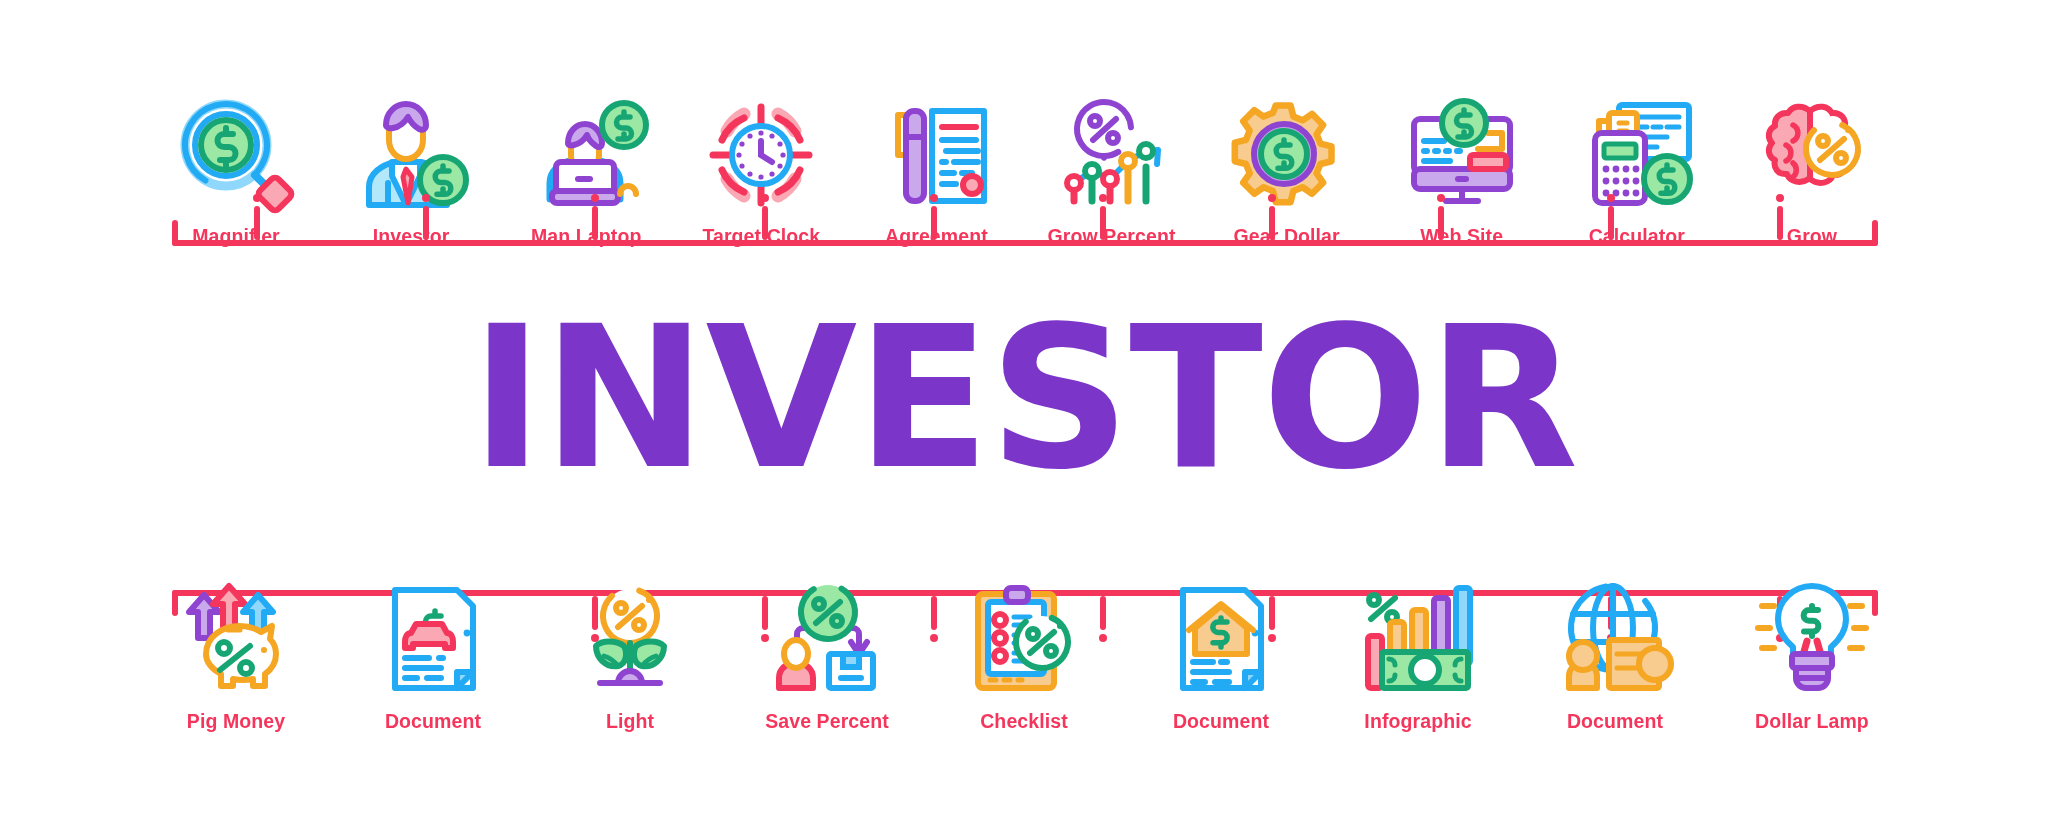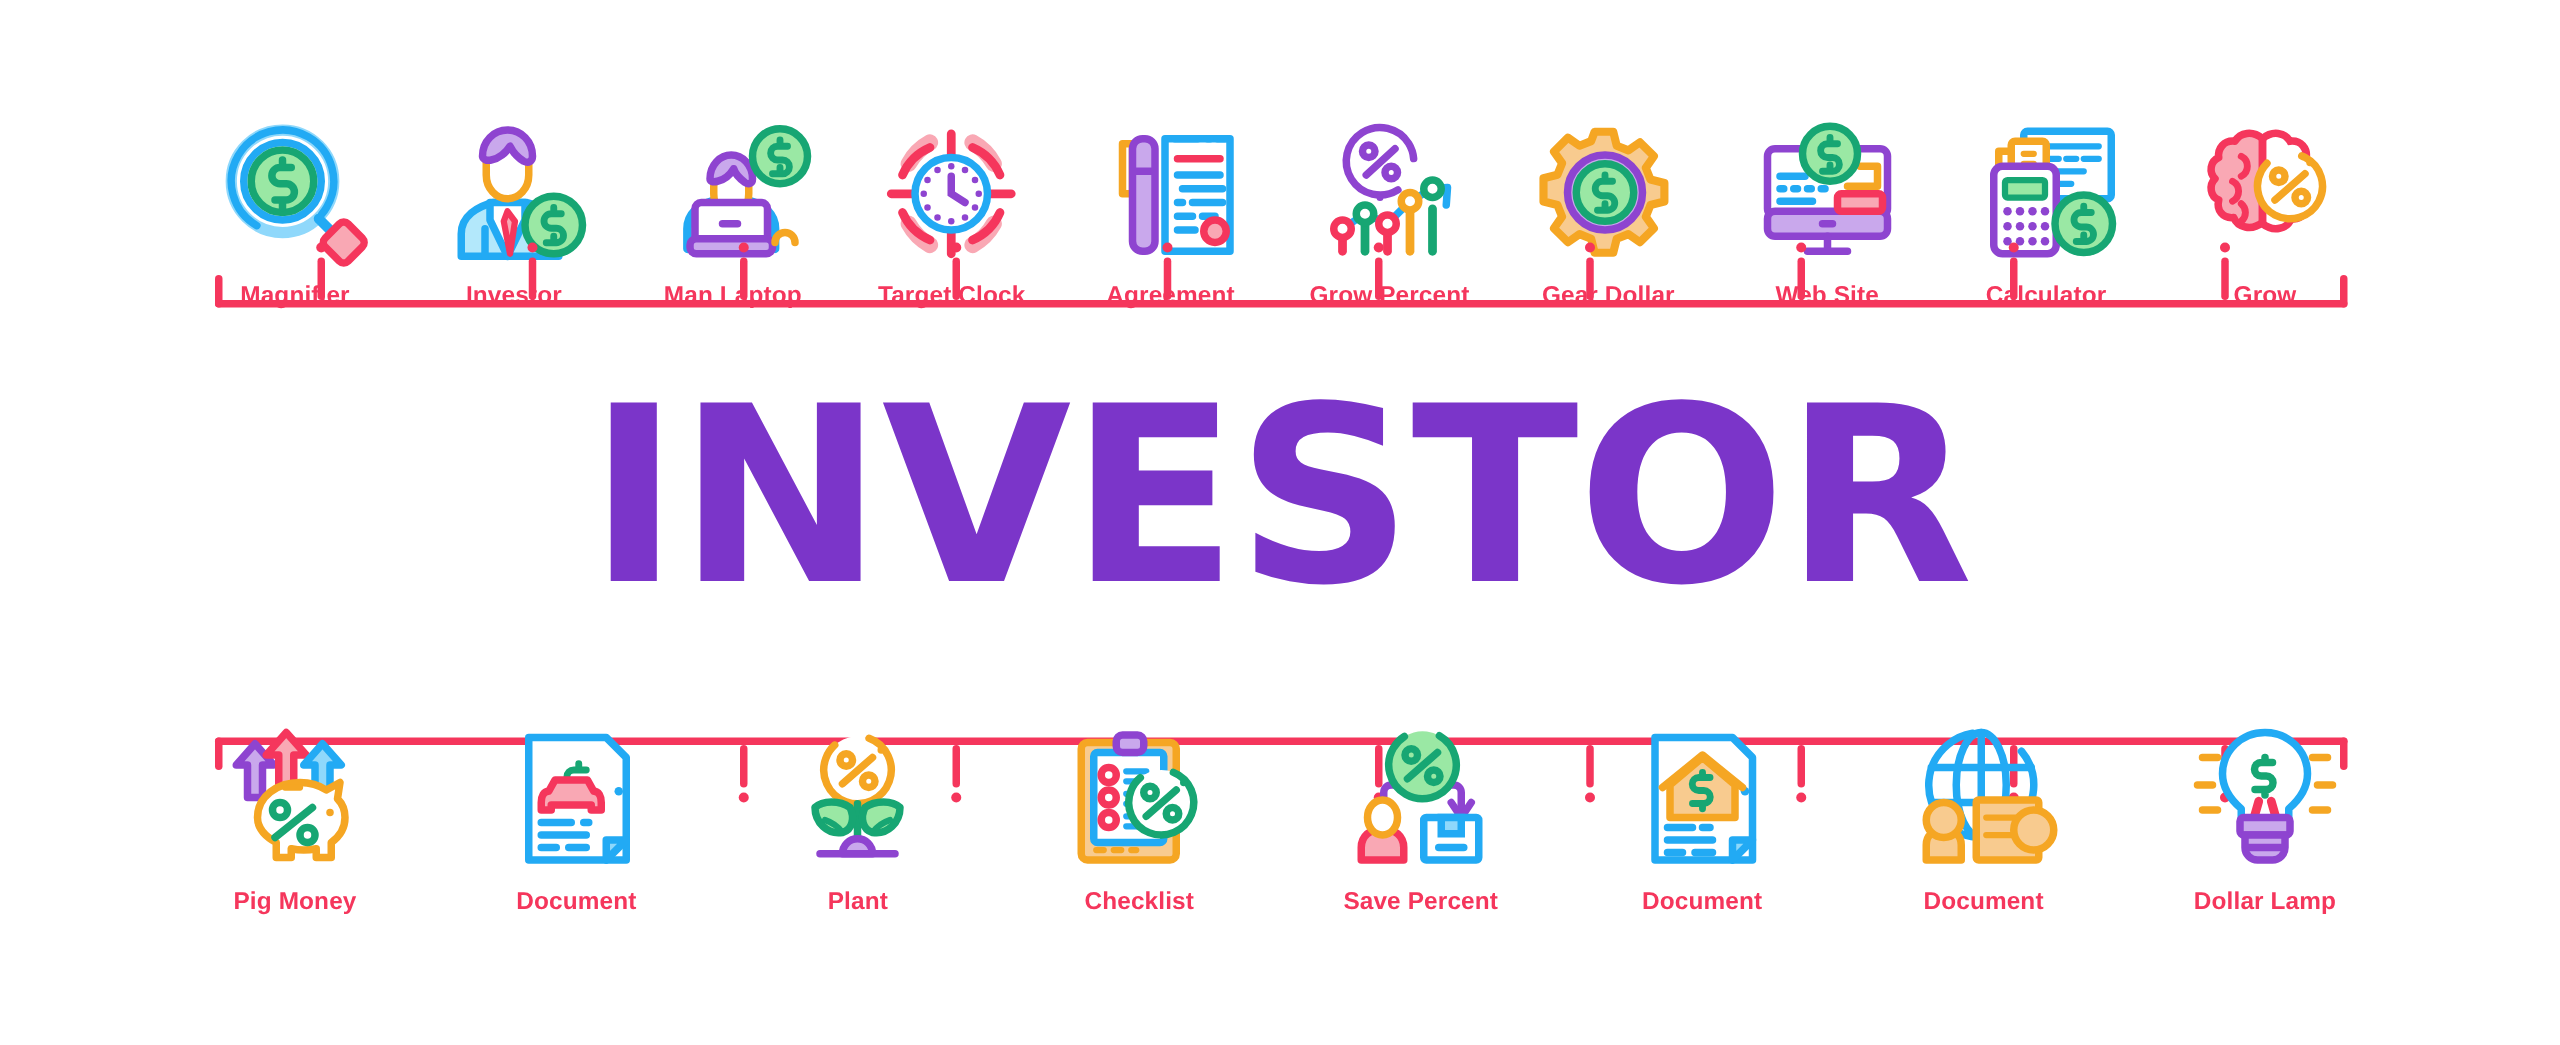--- a/index.html
+++ b/index.html
@@ -380,21 +380,43 @@
             <path d="M72 26L48 47"></path>
           </g>
           <path d="M60 63v34" stroke="#17a673" stroke-width="6" stroke-linecap="round"></path>
           <path d="M54 66c-8-6-22-6-28 0 0 12 10 22 22 20 8-2 10-12 6-20z" fill="#9ae8a4" stroke="#17a673" stroke-width="6" stroke-linejoin="round"></path>
           <path d="M66 66c8-6 22-6 28 0 0 12-10 22-22 20-8-2-10-12-6-20z" fill="#9ae8a4" stroke="#17a673" stroke-width="6" stroke-linejoin="round"></path>
           <path d="M34 76c6 2 11 6 14 10M86 76c-6 2-11 6-14 10" fill="none" stroke="#17a673" stroke-width="5" stroke-linecap="round"></path>
           <path d="M48 103a12 12 0 0124 0z" fill="#c9a8ec" stroke="#8e44d0" stroke-width="6" stroke-linejoin="round"></path>
           <path d="M30 103h60" stroke="#8e44d0" stroke-width="6" stroke-linecap="round"></path>
         </svg>
       </div>
-      <div class="label">Plant</div>
+      <div class="label">Light</div>
+    </div>
+
+    <div class="cell">
+      <div class="icon-box">
+        <svg width="120" height="118" viewBox="0 0 120 118">
+          <path d="M30 66V54a6 6 0 016-6h10" fill="none" stroke="#8e44d0" stroke-width="6" stroke-linecap="round" stroke-linejoin="round"></path>
+          <path d="M76 48h10a6 6 0 016 6v16" fill="none" stroke="#8e44d0" stroke-width="6" stroke-linecap="round" stroke-linejoin="round"></path>
+          <path d="M84 62l8 12 8-12" fill="none" stroke="#8e44d0" stroke-width="6" stroke-linecap="round" stroke-linejoin="round"></path>
+          <circle cx="61" cy="32" r="27" fill="#9ae8a4" stroke="#17a673" stroke-width="6" stroke-dasharray="140 30" stroke-linecap="round" transform="rotate(-60 61 32)"></circle>
+          <g fill="none" stroke="#17a673" stroke-width="6" stroke-linecap="round">
+            <circle cx="52" cy="24" r="5"></circle>
+              <circle cx="70" cy="41" r="5"></circle>
+            <path d="M73 22L49 43"></path>
+          </g>
+          <path d="M12 108V98c0-9 7-15 17-15s17 6 17 15v10z" fill="#f9a8b4" stroke="#f5365c" stroke-width="6" stroke-linejoin="round"></path>
+          <ellipse cx="29" cy="74" rx="12" ry="14" fill="#fff" stroke="#f5a623" stroke-width="6"></ellipse>
+          <rect x="62" y="74" width="44" height="34" rx="2" fill="#fff" stroke="#22aaf4" stroke-width="6"></rect>
+          <rect x="76" y="74" width="16" height="13" fill="#8fd8fb" stroke="#22aaf4" stroke-width="6"></rect>
+          <path d="M74 98h20" stroke="#22aaf4" stroke-width="6" stroke-linecap="round"></path>
+        </svg>
+      </div>
+      <div class="label">Save Percent</div>
     </div>
 
     <div class="cell">
       <div class="icon-box">
         <svg width="120" height="118" viewBox="0 0 120 118">
           <rect x="14" y="14" width="76" height="94" rx="5" fill="#f8cb8f" stroke="#f5a623" stroke-width="6"></rect>
           <path d="M26 100h6M40 100h6M54 100h4" stroke="#f5a623" stroke-width="5" stroke-linecap="round"></path>
           <rect x="24" y="22" width="56" height="72" rx="3" fill="#fff" stroke="#22aaf4" stroke-width="6"></rect>
           <rect x="42" y="8" width="22" height="14" rx="5" fill="#c9a8ec" stroke="#8e44d0" stroke-width="6"></rect>
           <g fill="none" stroke="#f5365c" stroke-width="6">
@@ -413,56 +435,56 @@
             <path d="M90 52L66 73"></path>
           </g>
         </svg>
       </div>
       <div class="label">Checklist</div>
     </div>
 
     <div class="cell">
       <div class="icon-box">
         <svg width="120" height="118" viewBox="0 0 120 118">
-          <path d="M30 66V54a6 6 0 016-6h10" fill="none" stroke="#8e44d0" stroke-width="6" stroke-linecap="round" stroke-linejoin="round"></path>
-          <path d="M76 48h10a6 6 0 016 6v16" fill="none" stroke="#8e44d0" stroke-width="6" stroke-linecap="round" stroke-linejoin="round"></path>
-          <path d="M84 62l8 12 8-12" fill="none" stroke="#8e44d0" stroke-width="6" stroke-linecap="round" stroke-linejoin="round"></path>
-          <circle cx="61" cy="32" r="27" fill="#9ae8a4" stroke="#17a673" stroke-width="6" stroke-dasharray="140 30" stroke-linecap="round" transform="rotate(-60 61 32)"></circle>
-          <g fill="none" stroke="#17a673" stroke-width="6" stroke-linecap="round">
-            <circle cx="52" cy="24" r="5"></circle>
-              <circle cx="70" cy="41" r="5"></circle>
-            <path d="M73 22L49 43"></path>
-          </g>
-          <path d="M12 108V98c0-9 7-15 17-15s17 6 17 15v10z" fill="#f9a8b4" stroke="#f5365c" stroke-width="6" stroke-linejoin="round"></path>
-          <ellipse cx="29" cy="74" rx="12" ry="14" fill="#fff" stroke="#f5a623" stroke-width="6"></ellipse>
-          <rect x="62" y="74" width="44" height="34" rx="2" fill="#fff" stroke="#22aaf4" stroke-width="6"></rect>
-          <rect x="76" y="74" width="16" height="13" fill="#8fd8fb" stroke="#22aaf4" stroke-width="6"></rect>
-          <path d="M74 98h20" stroke="#22aaf4" stroke-width="6" stroke-linecap="round"></path>
-        </svg>
-      </div>
-      <div class="label">Save Percent</div>
-    </div>
-
-    <div class="cell">
-      <div class="icon-box">
-        <svg width="120" height="118" viewBox="0 0 120 118">
           <path d="M22 10h62l16 16v82H22z" fill="#fff" stroke="#22aaf4" stroke-width="6" stroke-linejoin="round"></path>
           <path d="M84 92h16l-16 16z" fill="#8fd8fb" stroke="#22aaf4" stroke-width="6" stroke-linejoin="round"></path>
           <circle cx="94" cy="53" r="3.4" fill="#22aaf4"></circle>
           <path d="M34 48l26-22 26 22v26H34z" fill="#f8cb8f" stroke="#f5a623" stroke-width="6" stroke-linejoin="round"></path>
           <path d="M28 50l32-26 32 26" fill="none" stroke="#f5a623" stroke-width="6" stroke-linecap="round" stroke-linejoin="round"></path>
           <path d="M66 42h-9a5.2 5.2 0 000 10.4h4a5.2 5.2 0 010 10.4h-9M60 38v4M60 63v4" fill="none" stroke="#17a673" stroke-width="5.5" stroke-linecap="round"></path>
           <g stroke="#22aaf4" stroke-width="6" stroke-linecap="round" fill="none">
             <path d="M32 82h20M60 82h6M32 92h36M32 102h12M54 102h14"></path>
           </g>
         </svg>
       </div>
       <div class="label">Document</div>
     </div>
 
+    <div class="cell">
+      <div class="icon-box">
+        <svg width="120" height="118" viewBox="0 0 120 118">
+          <g fill="none" stroke="#17a673" stroke-width="6" stroke-linecap="round">
+            <circle cx="16" cy="20" r="5"></circle>
+              <circle cx="34" cy="37" r="5"></circle>
+            <path d="M37 18L13 39"></path>
+          </g>
+          <rect x="10" y="56" width="14" height="52" rx="3" fill="#f9a8b4" stroke="#f5365c" stroke-width="6"></rect>
+          <rect x="32" y="42" width="14" height="42" rx="3" fill="#f8cb8f" stroke="#f5a623" stroke-width="6"></rect>
+          <rect x="54" y="30" width="14" height="54" rx="3" fill="#f8cb8f" stroke="#f5a623" stroke-width="6"></rect>
+          <rect x="76" y="18" width="14" height="66" rx="3" fill="#c9a8ec" stroke="#8e44d0" stroke-width="6"></rect>
+          <rect x="98" y="8" width="14" height="76" rx="3" fill="#8fd8fb" stroke="#22aaf4" stroke-width="6"></rect>
+          <rect x="24" y="72" width="86" height="36" rx="2" fill="#9ae8a4" stroke="#17a673" stroke-width="6"></rect>
+          <circle cx="67" cy="90" r="14" fill="#fff" stroke="#17a673" stroke-width="6"></circle>
+          <g fill="none" stroke="#17a673" stroke-width="5" stroke-linecap="round">
+            <path d="M31 79c4 0 6 3 6 6M103 79c-4 0-6 3-6 6M31 101c4 0 6-3 6-6M103 101c-4 0-6-3-6-6"></path>
+          </g>
+        </svg>
+      </div>
+      <div class="label">Infographic</div>
+    </div>
 
     <div class="cell">
       <div class="icon-box">
         <svg width="120" height="118" viewBox="0 0 120 118">
           <circle cx="58" cy="48" r="42" fill="none" stroke="#22aaf4" stroke-width="6" stroke-dasharray="220 45" stroke-linecap="round" transform="rotate(-40 58 48)"></circle>
           <circle cx="94" cy="62" r="3.4" fill="#22aaf4"></circle>
           <ellipse cx="58" cy="48" rx="20" ry="42" fill="none" stroke="#22aaf4" stroke-width="6"></ellipse>
           <path d="M58 6v84M18 34h80M20 62h76" fill="none" stroke="#22aaf4" stroke-width="6" stroke-linecap="round"></path>
           <rect x="54" y="60" width="50" height="48" rx="2" fill="#f8cb8f" stroke="#f5a623" stroke-width="6"></rect>
           <g stroke="#f5a623" stroke-width="5" stroke-linecap="round" fill="none">

